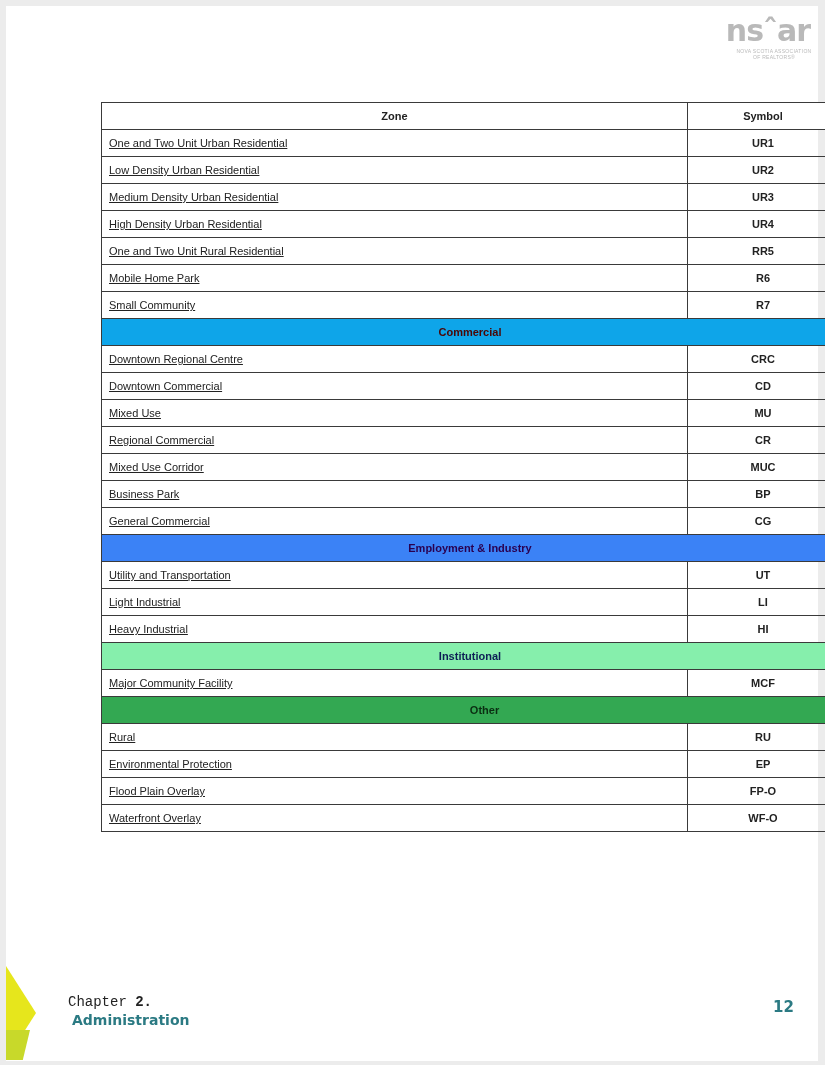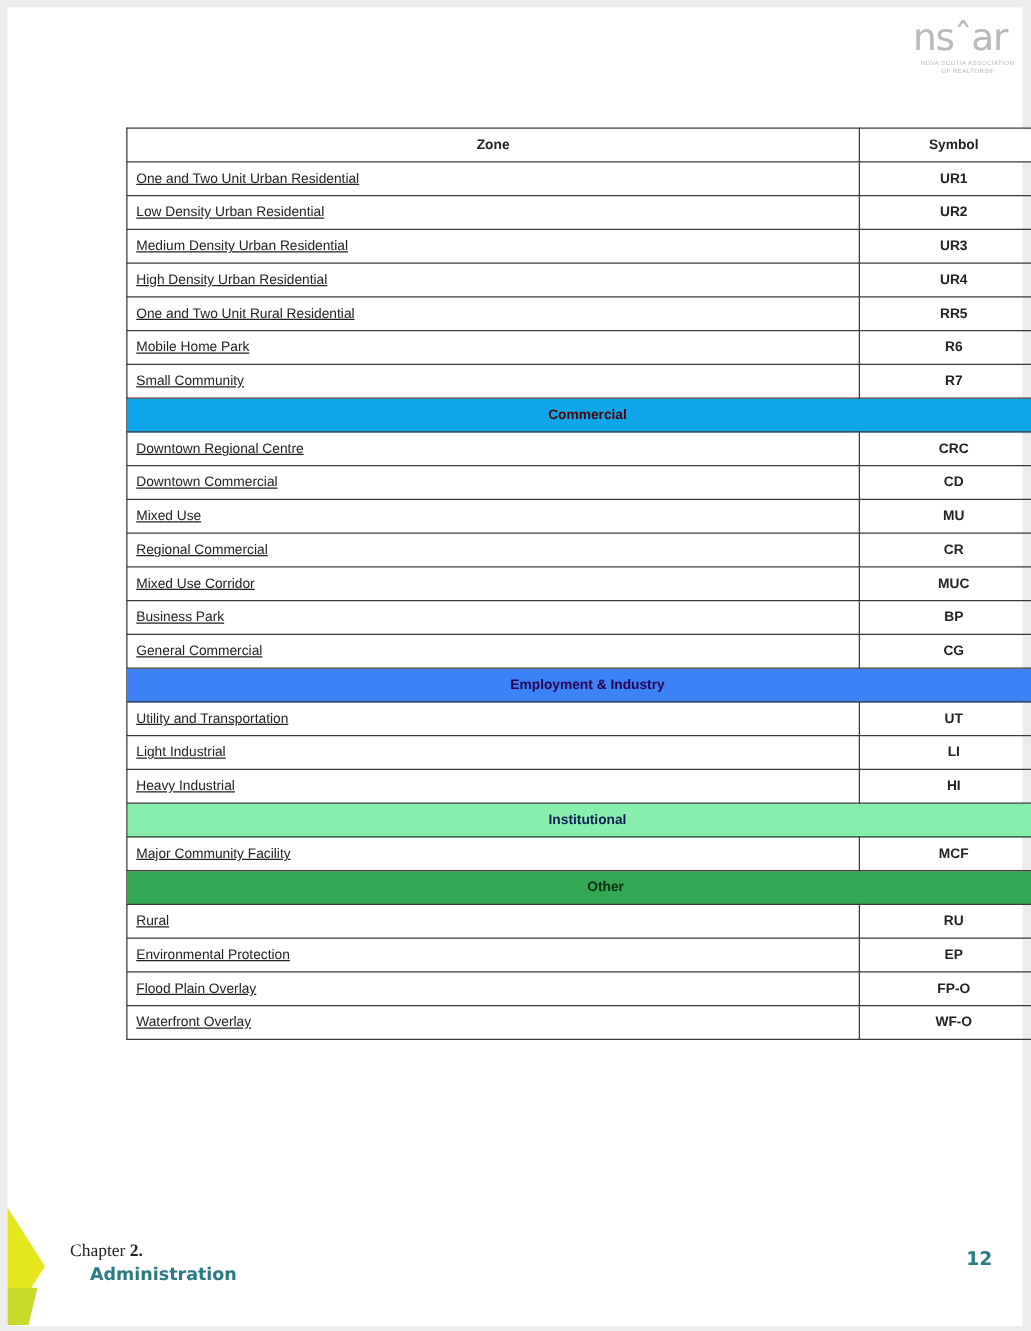--- a/index.html
+++ b/index.html
@@ -10,21 +10,21 @@
   }
   .page {
     position: absolute; left: 6px; top: 6px; width: 812px; height: 1055px;
     background: #ffffff;
   }
   .logo {
     position: absolute; left: 716px; top: 14px; width: 104px; height: 50px;
     text-align: center; color: #b9b9b9;
   }
   .logo .mark {
-    font-size: 30px; letter-spacing: -1px; line-height: 34px; font-weight: normal;
+    font-size: 30px; letter-spacing: -1px; line-height: 34px; font-weight: bold;
     font-family: "DejaVu Sans", sans-serif;
   }
   .logo .sub {
     font-size: 5px; line-height: 6px; letter-spacing: 0.3px; text-transform: uppercase;
     margin-left: 12px;
   }
   table.zones {
     position: absolute; left: 101px; top: 102px; width: 738px;
     border-collapse: collapse; font-size: 11px; color: #222;
   }
@@ -38,22 +38,22 @@
   .footer-tri {
     position: absolute; left: 6px; top: 966px; width: 0; height: 0;
     border-top: 47px solid transparent; border-bottom: 47px solid transparent;
     border-left: 30px solid #e6e61c;
   }
   .footer-tri2 {
     position: absolute; left: 6px; top: 1030px; width: 24px; height: 30px;
     background: #c8d92a; clip-path: polygon(0 0, 100% 0, 70% 100%, 0 100%);
   }
   .chapter {
-    position: absolute; left: 56px; top: 994px; font-size: 14px; color: #222;
-    font-family: Liberation Serif, serif;
+    position: absolute; left: 68px; top: 994px; font-size: 14px; color: #222;
+    font-family: Liberation Mono, monospace;
   }
   .chapter b { font-weight: bold; }
   .section {
     position: absolute; left: 72px; top: 1012px; font-size: 14px; font-weight: bold;
     color: #2b7a83; font-family: "DejaVu Sans", sans-serif;
   }
   .pagenum {
     position: absolute; left: 745px; top: 998px; font-size: 15px; font-weight: bold;
     color: #2b7a83; font-family: "DejaVu Sans", sans-serif; margin-left: 28px;
   }

